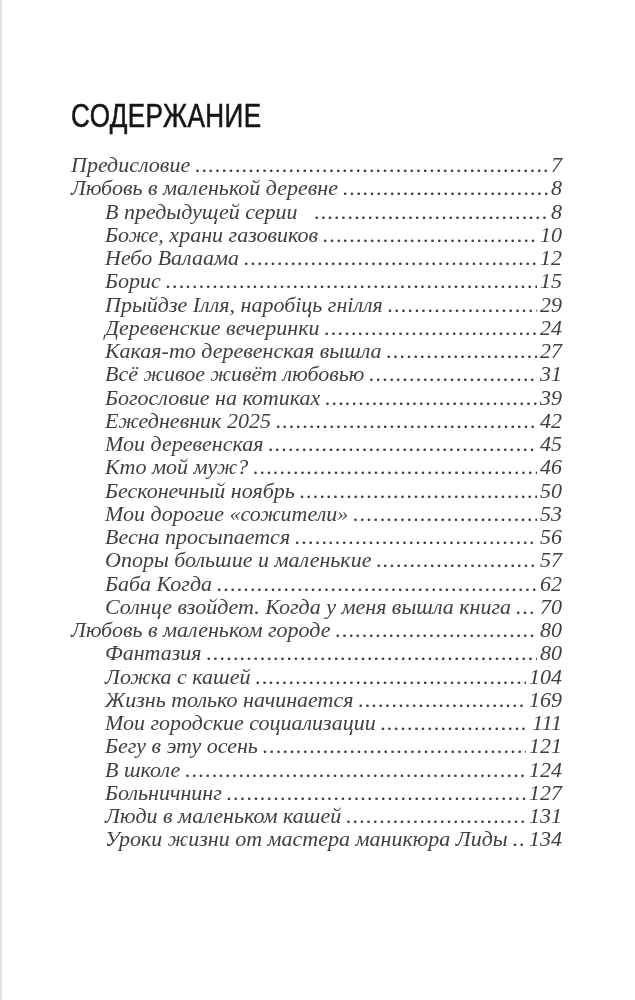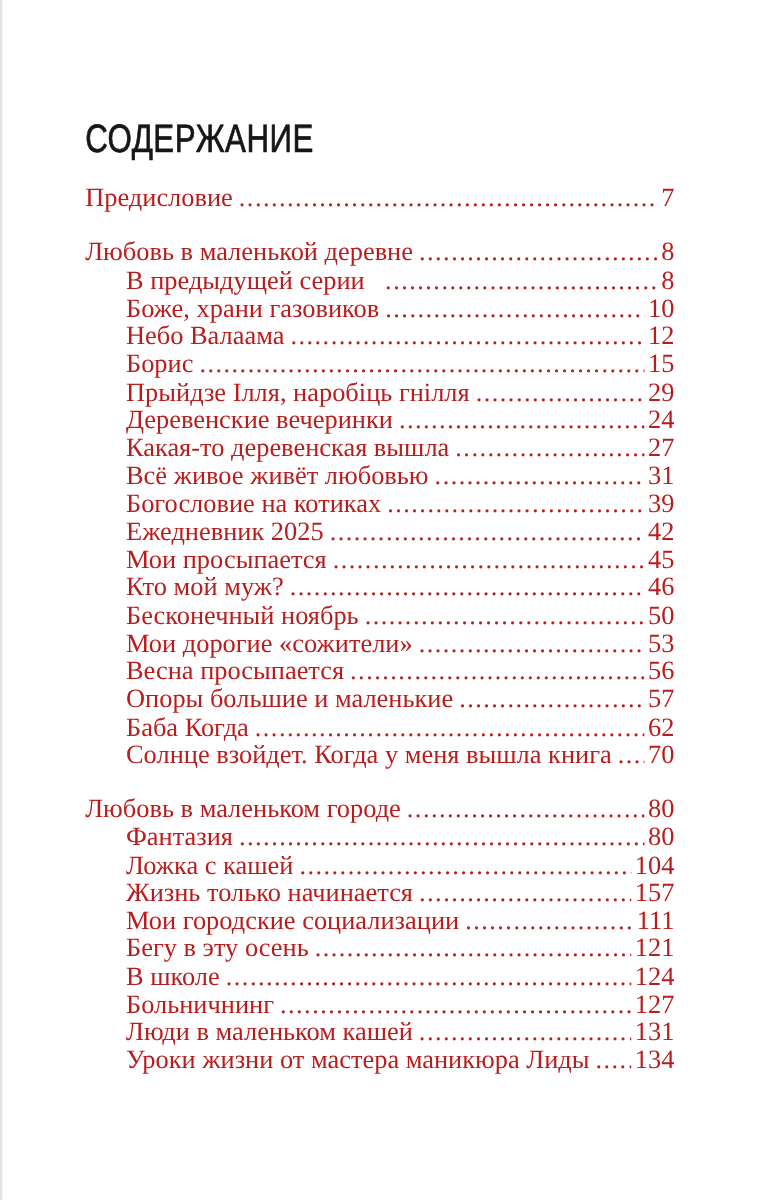--- a/index.html
+++ b/index.html
@@ -37,23 +37,24 @@
     letter-spacing: 0.5px;
     color: #161616;
     margin: 0 0 21px 0;
     transform: scaleX(0.79);
     transform-origin: left center;
     white-space: nowrap;
   }
   .toc {
     font-size: 22px;
     line-height: 23.25px;
-    color: #b91c1c;
-  }
-  .toc-section { margin-top: 22px; }
+    color: #404040;
+    font-style: italic;
+  }
+  .toc-section { }
   .toc-section:first-child { margin-top: 0; }
   .row {
     display: flex;
     align-items: baseline;
   }
   .row.lvl1 { padding-left: 34px; }
   .title { white-space: nowrap; flex: 0 0 auto; }
   .dots {
     flex: 1 1 auto;
     min-width: 0;
@@ -130,21 +131,21 @@
           <span class="title">Богословие на котиках</span>
           <span class="dots" aria-hidden="true">......................................................................................................................................................</span>
           <span class="pg">39</span>
         </div>
         <div class="row lvl1">
           <span class="title">Ежедневник 2025</span>
           <span class="dots" aria-hidden="true">......................................................................................................................................................</span>
           <span class="pg">42</span>
         </div>
         <div class="row lvl1">
-          <span class="title">Мои просыпается</span>
+          <span class="title">Мои деревенская</span>
           <span class="dots" aria-hidden="true">......................................................................................................................................................</span>
           <span class="pg">45</span>
         </div>
         <div class="row lvl1">
           <span class="title">Кто мой муж?</span>
           <span class="dots" aria-hidden="true">......................................................................................................................................................</span>
           <span class="pg">46</span>
         </div>
         <div class="row lvl1">
           <span class="title">Бесконечный ноябрь</span>
@@ -189,21 +190,21 @@
           <span class="pg">80</span>
         </div>
         <div class="row lvl1">
           <span class="title">Ложка с кашей</span>
           <span class="dots" aria-hidden="true">......................................................................................................................................................</span>
           <span class="pg">104</span>
         </div>
         <div class="row lvl1">
           <span class="title">Жизнь только начинается</span>
           <span class="dots" aria-hidden="true">......................................................................................................................................................</span>
-          <span class="pg">157</span>
+          <span class="pg">169</span>
         </div>
         <div class="row lvl1">
           <span class="title">Мои городские социализации</span>
           <span class="dots" aria-hidden="true">......................................................................................................................................................</span>
           <span class="pg">111</span>
         </div>
         <div class="row lvl1">
           <span class="title">Бегу в эту осень</span>
           <span class="dots" aria-hidden="true">......................................................................................................................................................</span>
           <span class="pg">121</span>

